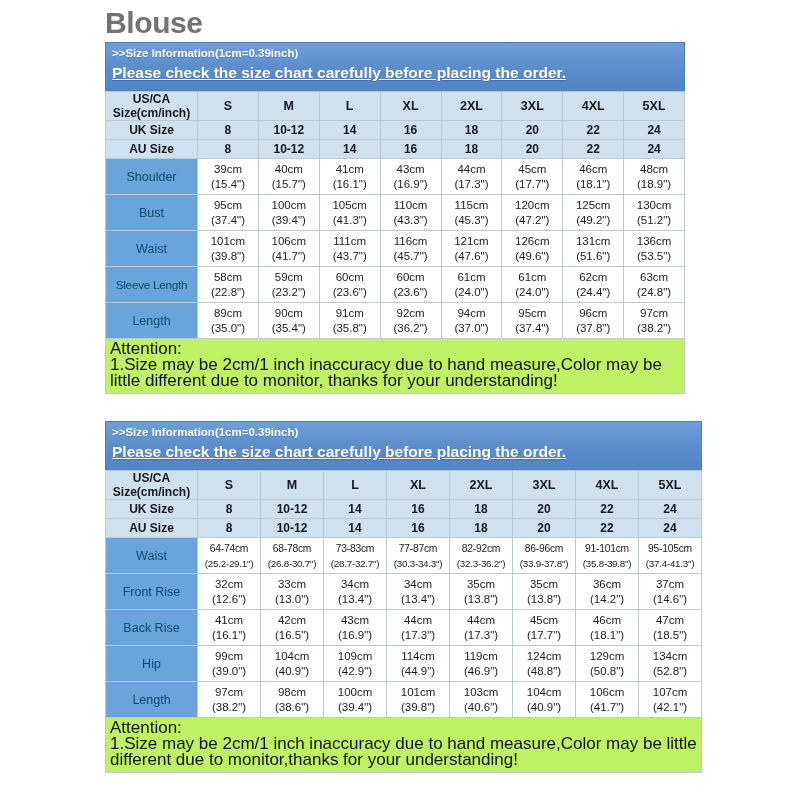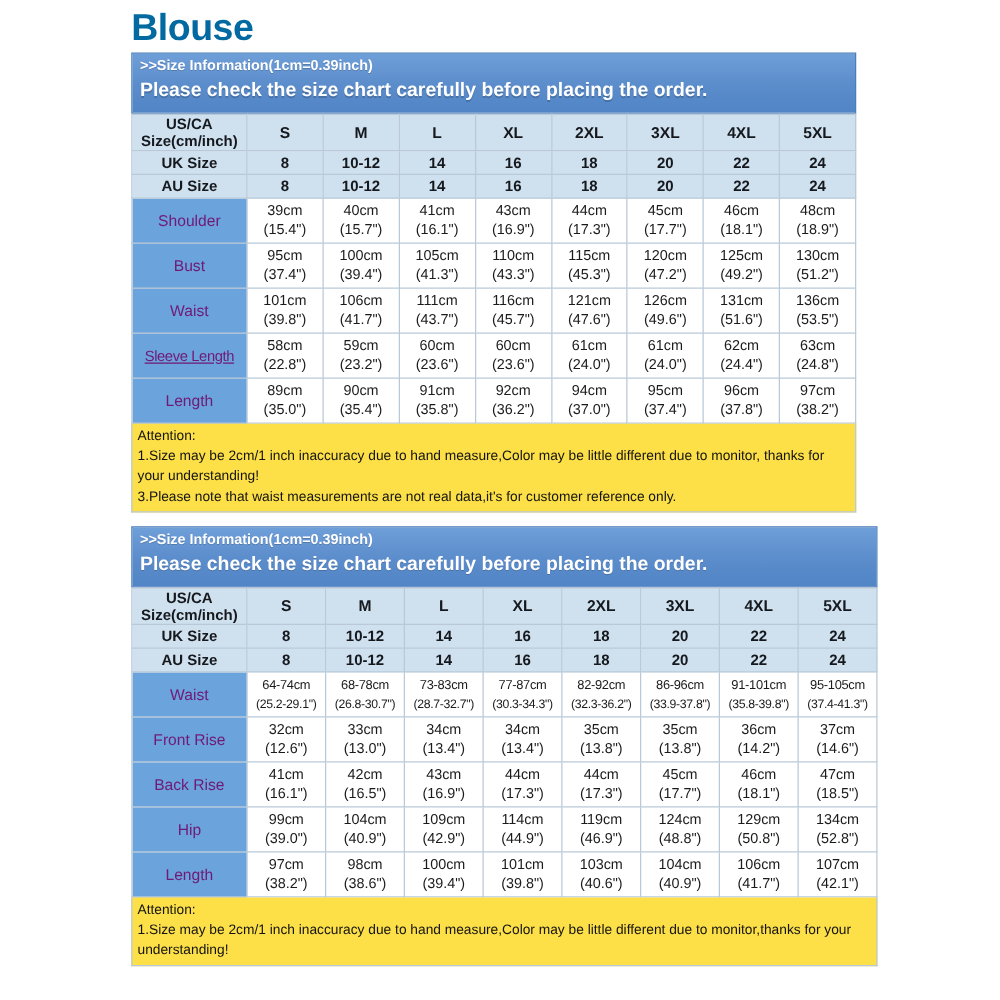--- a/index.html
+++ b/index.html
@@ -22,21 +22,21 @@
   .section {
     position: absolute;
     left: 105px;
   }
   #blouse-section { top: 6px; width: 580px; }
   #pants-section  { top: 421px; width: 597px; }
 
   .section-title {
     font-size: 30px;
     font-weight: bold;
-    color: #0369a1;
+    color: #737373;
     letter-spacing: -0.4px;
     line-height: 34px;
     margin: 0 0 2px 0;
     font-family: "Liberation Sans", sans-serif;
   }
 
   .banner {
     background: linear-gradient(to bottom, #6f9fd8 0%, #5b8ccb 55%, #5185c6 100%);
     border: 1px solid #4a7ebb;
     box-sizing: border-box;
@@ -48,20 +48,21 @@
     font-weight: bold;
     line-height: 15px;
     text-shadow: 0 1px 0 rgba(0,0,0,0.18);
   }
   .banner-main {
     color: #ffffff;
     font-size: 15.5px;
     font-weight: bold;
     line-height: 23px;
     text-shadow: 0 1px 0 rgba(0,0,0,0.18);
+    text-decoration: underline;
   }
 
   table.size-table {
     border-collapse: collapse;
     width: 100%;
     table-layout: fixed;
     font-size: 11px;
   }
   table.size-table td {
     border: 1px solid #b9c9d8;
@@ -78,28 +79,28 @@
     font-size: 12.5px;
     height: 28px;
     line-height: 14px;
   }
   .hdr-cell.two-line { font-size: 12px; line-height: 14px; }
   .hdr-row-small .hdr-cell { height: 18px; font-size: 12px; }
 
   
   .row-label {
     background: #6ba3dd;
-    color: #701a75;
+    color: #0c4a6e;
     font-size: 12.5px;
     font-weight: normal;
     height: 35px;
     padding: 0 1px;
     white-space: nowrap;
   }
-  .row-label.tight { font-size: 11.8px; letter-spacing: -0.3px; text-decoration: underline; }
+  .row-label.tight { font-size: 11.8px; letter-spacing: -0.3px; }
 
   
   .val-cell {
     background: #ffffff;
     color: #1b1b1b;
     height: 35px;
     font-size: 11.5px;
     line-height: 15px;
     white-space: nowrap;
   }
@@ -108,24 +109,24 @@
   .val-cell.range { font-size: 10.3px; letter-spacing: -0.25px; }
   .val-cell.range .inch { font-size: 9.8px; }
 
   .col-label { width: 92px; }
 
   .attention {
     border: 1px solid #b9c9d8;
     border-top: none;
     box-sizing: border-box;
     padding: 2px 4px 3px 4px;
-    font-size: 11px;
+    font-size: 17px;
     line-height: 16.2px;
     color: #131313;
-    background: #fde047;
+    background: #bef264;
   }
   .attention div { white-space: normal; }
 </style>
 </head>
 <body>
 
 <div class="page">
 
   <div class="section" id="blouse-section">
 
@@ -364,21 +365,20 @@
               <span class="cm">97cm</span>
               <span class="inch">(38.2")</span>
             </td>
         </tr>
       </tbody>
     </table>
 
     <div class="attention">
       <div>Attention:</div>
       <div>1.Size may be 2cm/1 inch inaccuracy due to hand measure,Color may be little different due to monitor, thanks for your understanding!</div>
-      <div>3.Please note that waist measurements are not real data,it's for customer reference only.</div>
     </div>
   </div>
 
   <div class="section" id="pants-section">
 
 
     <div class="banner">
       <div class="banner-sub">&gt;&gt;Size Information(1cm=0.39inch)</div>
       <div class="banner-main">Please check the size chart carefully before placing the order.</div>
     </div>

